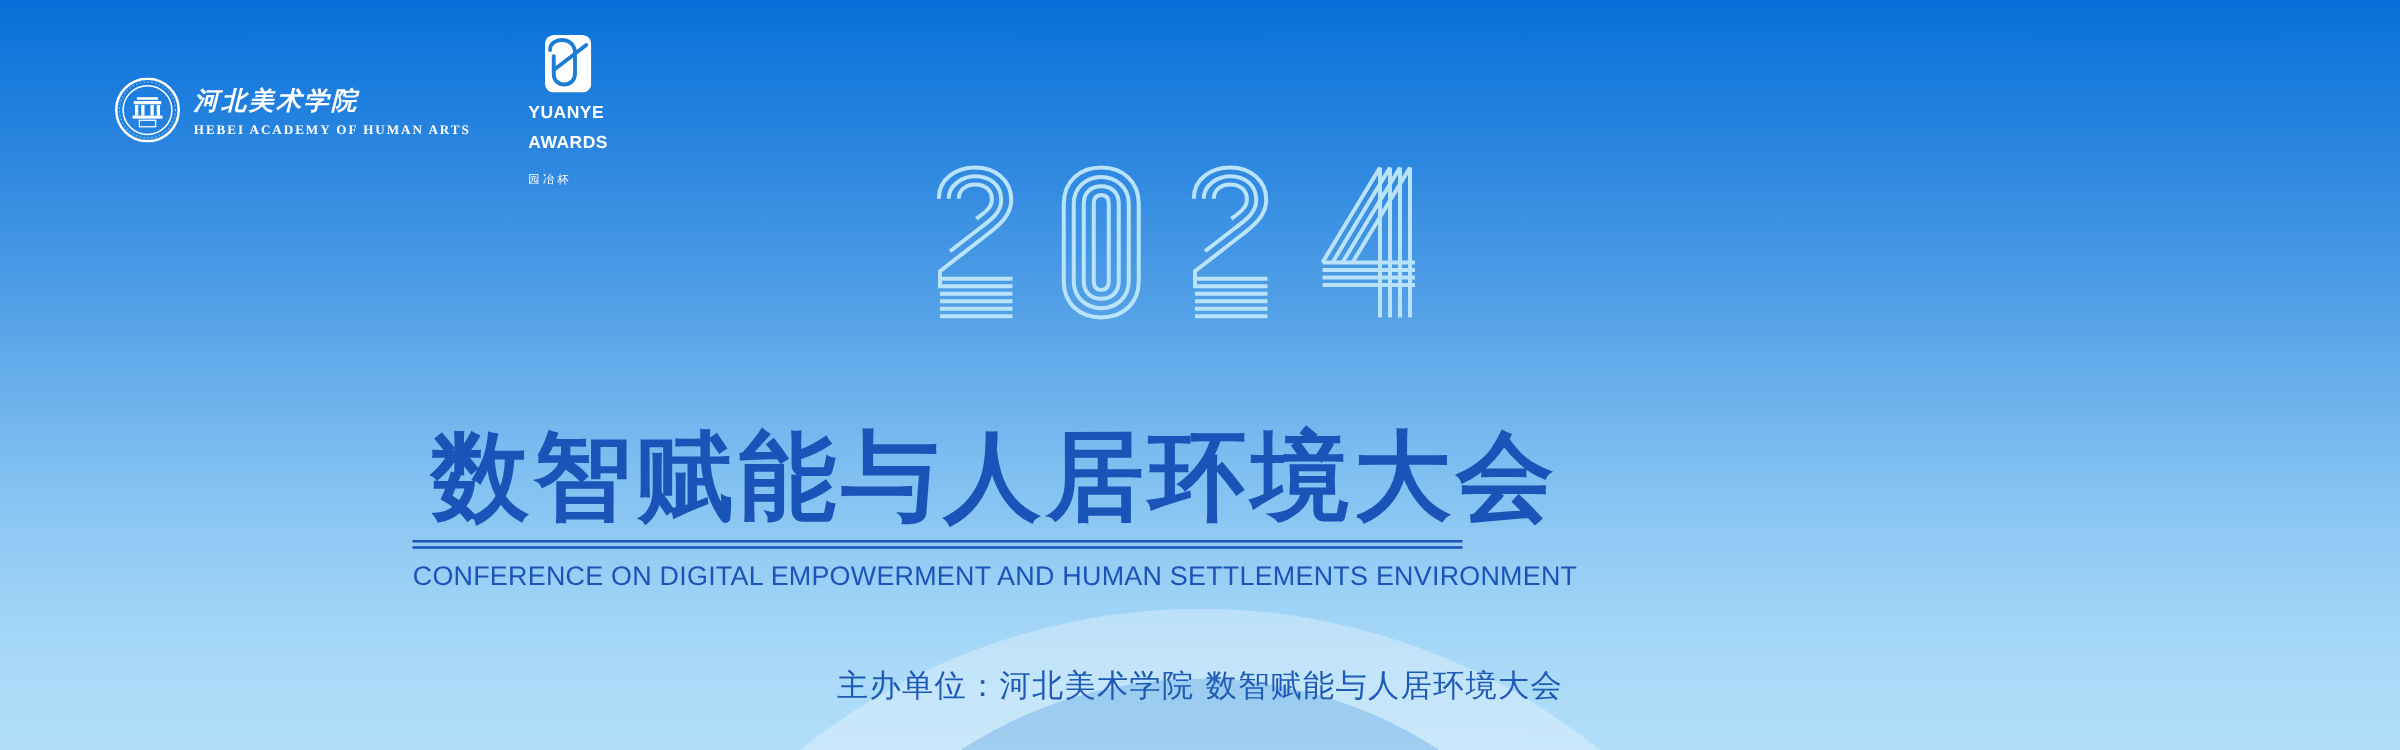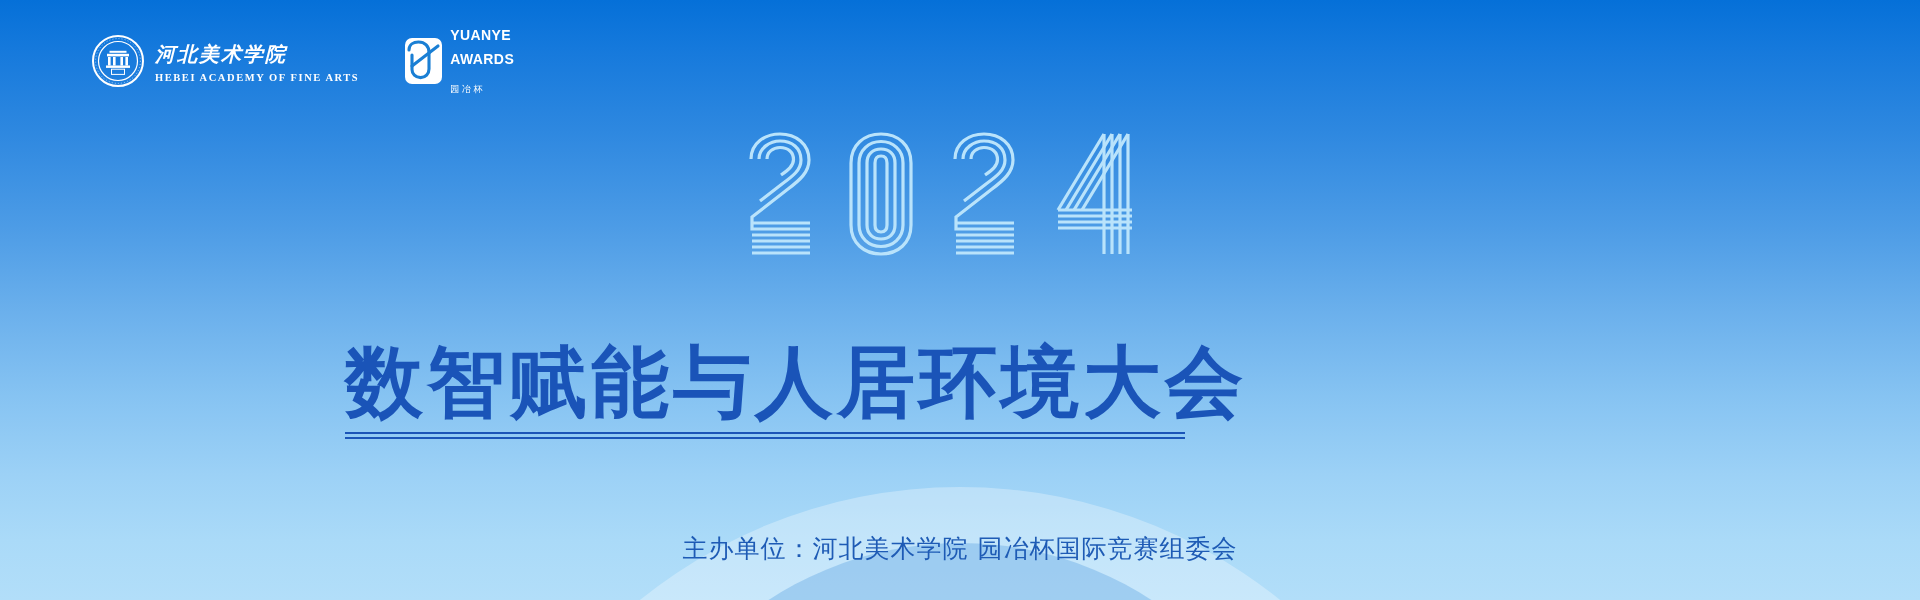--- a/index.html
+++ b/index.html
@@ -88,20 +88,21 @@
     font-weight: 700;
     letter-spacing: 1.55px;
     font-family: "Liberation Serif", "DejaVu Serif", serif;
     white-space: nowrap;
   }
 
   .logo-yuanye {
     display: flex;
     align-items: center;
     gap: 8px;
+    flex-direction: column;
   }
   .yuanye-mark {
     width: 37px;
     height: 46px;
     flex: 0 0 auto;
   }
   .yuanye-text {
     display: flex;
     flex-direction: column;
     align-items: flex-start;
@@ -213,21 +214,21 @@
           <rect x="33.4" y="22" width="2.6" height="8.5" fill="#ffffff"></rect>
           <rect x="15" y="18.8" width="22" height="2.6" fill="#ffffff"></rect>
           <rect x="17.5" y="15.8" width="17" height="2" fill="#ffffff"></rect>
           <rect x="19.5" y="34.2" width="13" height="5.2" fill="none" stroke="#ffffff" stroke-width="1"></rect>
 
           <circle cx="26" cy="26" r="22.4" fill="none" stroke="#ffffff" stroke-width="0.6" stroke-dasharray="1 2.1"></circle>
         </svg>
       </span>
       <span class="hbafa-text">
         <span class="hbafa-cn">河北美术学院</span>
-        <span class="hbafa-en">HEBEI ACADEMY OF FINE ARTS</span>
+        <span class="hbafa-en">HEBEI ACADEMY OF HUMAN ARTS</span>
       </span>
     </div>
 
     <div class="logo-yuanye">
       <span class="yuanye-mark">
         <svg viewBox="0 0 37 46" xmlns="http://www.w3.org/2000/svg">
           <rect x="0" y="0" width="37" height="46" rx="7" fill="#ffffff"></rect>
           <path d="M4 12 C4 6.6 8.6 4 13.4 4 C20 4 24 8.4 24 14.4 L24 31 C24 36 20.4 39.6 15.6 39.6 C10.4 39.6 7 36 7 31.4 L7 17" fill="none" stroke="#1a7fd4" stroke-width="3.1" stroke-linecap="round"></path>
           <path d="M7 28 L33 8" fill="none" stroke="#1a7fd4" stroke-width="3.1" stroke-linecap="round"></path>
         </svg>
@@ -301,18 +302,19 @@
     </svg>
   </div>
 
   <div class="title-block">
     <div class="title-inner">
       <div class="title-cn">数智赋能与人居环境大会</div>
       <div class="rule-group">
         <div class="rule"></div>
         <div class="rule"></div>
       </div>
+      <div class="title-en">CONFERENCE ON DIGITAL EMPOWERMENT AND HUMAN SETTLEMENTS ENVIRONMENT</div>
     </div>
   </div>
 
-  <div class="organizer">主办单位：河北美术学院  园冶杯国际竞赛组委会</div>
+  <div class="organizer">主办单位：河北美术学院  数智赋能与人居环境大会</div>
 
 </div>
 
 </body></html>

